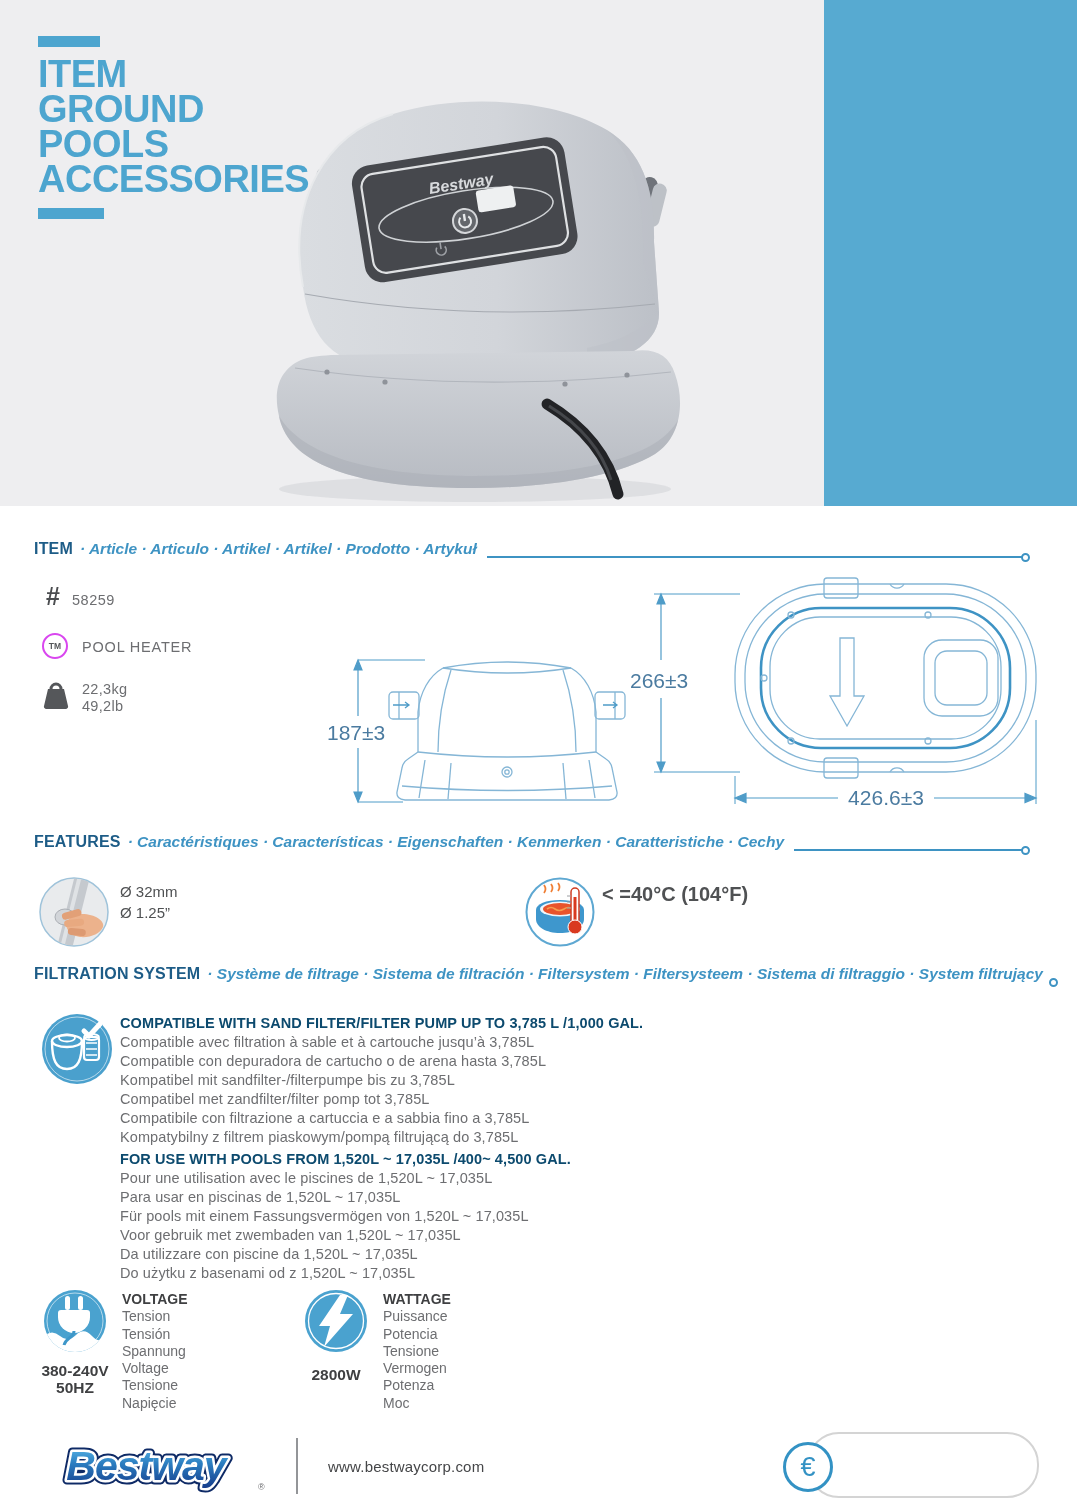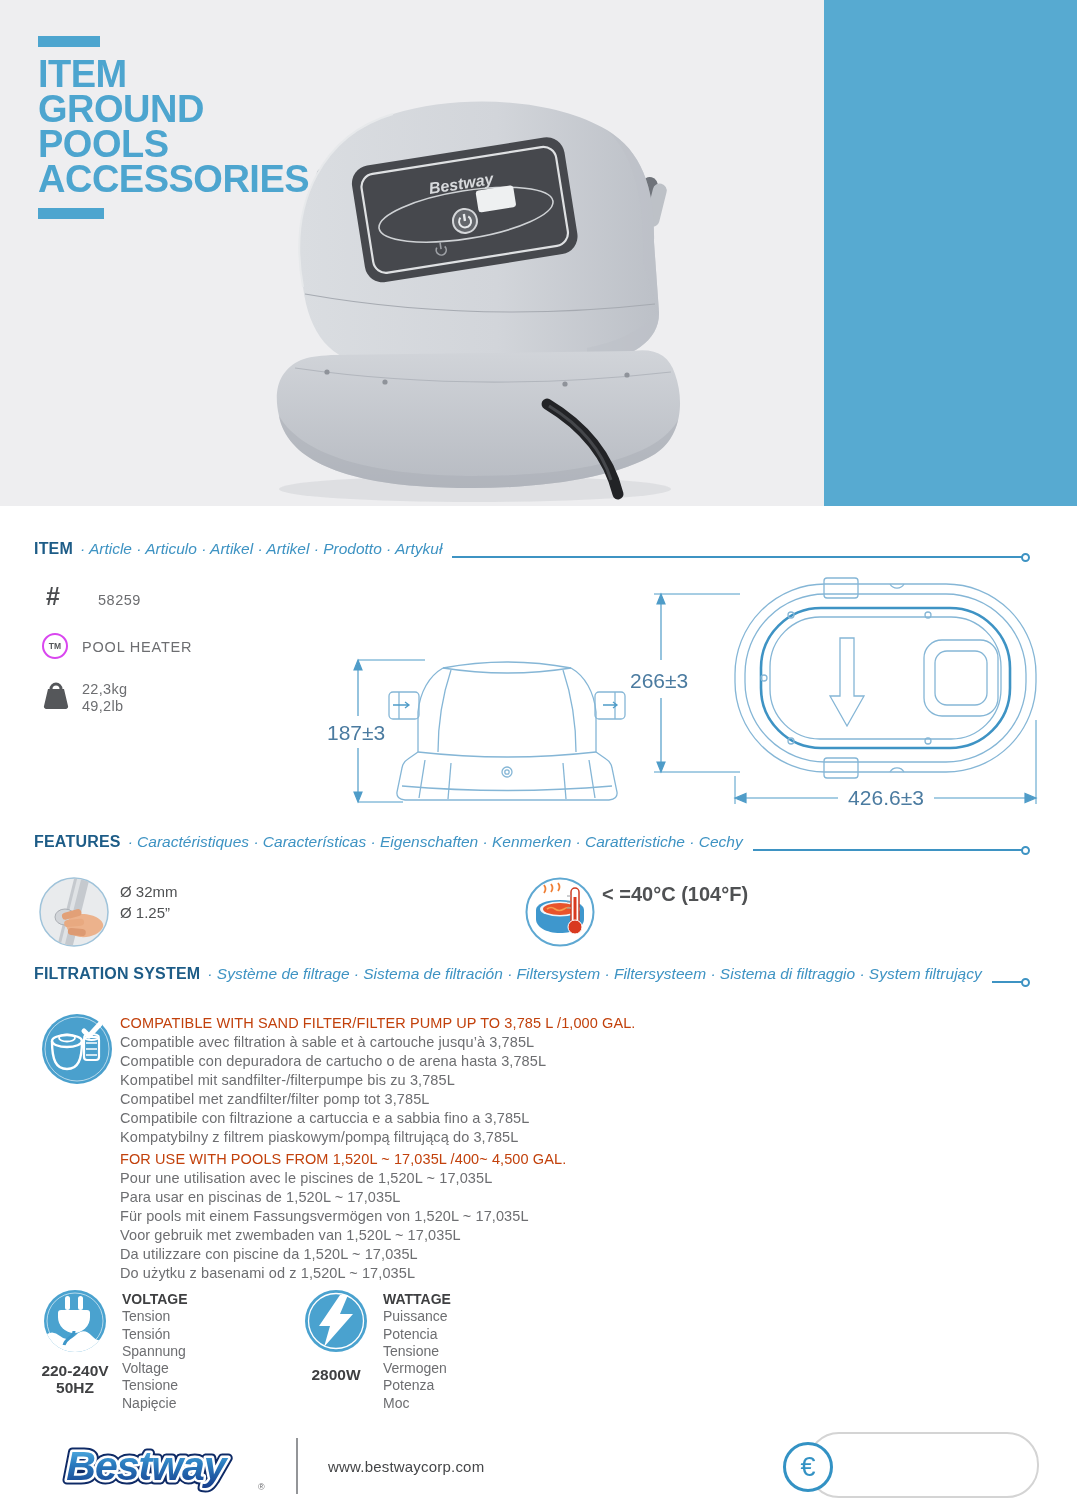--- a/index.html
+++ b/index.html
@@ -12,50 +12,50 @@
   .hero-title{position:absolute;left:38px;top:36px}
   .bar{width:66px;height:11px;background:#4da5cf}
   .bar.top{width:62px;margin-bottom:10px}
   .bar.bottom{margin-top:11px}
   .hero-title .line{font-size:38px;font-weight:bold;color:#4da5cf;line-height:35px;letter-spacing:-.5px}
   .product-svg{position:absolute;left:235px;top:72px}
 
   
   .sec-head{position:absolute;left:34px;width:997px;display:flex;align-items:flex-end;white-space:nowrap}
   .sec-head .t{font-size:16px;font-weight:bold;color:#1d5c87;letter-spacing:.2px}
-  .sec-head .s{font-size:15.5px;font-weight:normal;font-style:italic;color:#3e93c3;margin-left:7px}
+  .sec-head .s{font-size:15.5px;font-weight:bold;font-style:italic;color:#3e93c3;margin-left:7px}
   .sec-head .rule{flex:1;height:2px;background:#3e93c3;margin-left:10px;margin-right:6px;position:relative}
   .sec-head .rule::after{content:"";position:absolute;right:-5px;top:-3.5px;width:5px;height:5px;
         border:2px solid #3e93c3;border-radius:50%;background:#fff}
   #head-item{top:540px} #head-features{top:833px} #head-filtration{top:965px}
 
   
   .hash-icon{position:absolute;left:46px;top:582px;font-size:25px;font-weight:bold;color:#4b4d50}
-  .sku{position:absolute;left:98px;top:592px;font-size:14.5px;color:#6d6e71;letter-spacing:.5px}
+  .sku{position:absolute;left:72px;top:592px;font-size:14.5px;color:#6d6e71;letter-spacing:.5px}
   .tm-icon{position:absolute;left:42px;top:633px;width:22px;height:22px;border:2px solid #d946ef;border-radius:50%;
         display:flex;align-items:center;justify-content:center;font-size:8.5px;font-weight:bold;color:#55575a}
   .product-name{position:absolute;left:82px;top:639px;font-size:14.5px;color:#6d6e71;letter-spacing:.8px}
   .weight-icon{position:absolute;left:42px;top:679px}
   .weight-text{position:absolute;left:82px;top:681px;font-size:14.5px;color:#6d6e71;line-height:16.5px;letter-spacing:.3px}
 
   
   .side-drawing{position:absolute;left:325px;top:580px}
   .top-drawing{position:absolute;left:628px;top:568px}
   .dim{font-size:21px;fill:#4b7ba0}
 
   
   .feature-hose-icon{position:absolute;left:38px;top:876px}
   .feature-hose-text{position:absolute;left:120px;top:881px;font-size:15px;font-weight:normal;color:#4f5153;line-height:21px}
   .feature-temp-icon{position:absolute;left:524px;top:876px}
   .feature-temp-text{position:absolute;left:602px;top:883px;font-size:20px;font-weight:bold;color:#4f5153}
 
   
   .filter-icon{position:absolute;left:40px;top:1012px}
   .text-block{position:absolute;left:120px;font-size:14.5px;color:#6d6e71;line-height:19px;letter-spacing:.1px}
-  .text-block .bh{font-weight:normal;color:#c2410c}
+  .text-block .bh{font-weight:bold;color:#0c4a6e}
   #block-compatible{top:1014px} #block-pools{top:1150px}
 
   
   #voltage-icon{position:absolute;left:42px;top:1288px}
   #wattage-icon{position:absolute;left:303px;top:1288px}
   .power-value{position:absolute;font-size:15.5px;font-weight:bold;color:#3f4042;text-align:center;line-height:17px}
   #voltage-value{left:15px;top:1362px;width:120px}
   #wattage-value{left:276px;top:1366px;width:120px}
   .power-labels{position:absolute;font-size:14px;color:#6d6e71;line-height:17.3px}
   .power-labels .bh{font-weight:bold;color:#3f4042}
@@ -328,21 +328,21 @@
     <circle cx="33" cy="33" r="28" fill="none" stroke="#fff" stroke-width="1" opacity=".6"></circle>
     <g clip-path="url(#pclip)">
       <rect x="23" y="8" width="5" height="14" rx="2.5" fill="#fff"></rect>
       <rect x="36" y="8" width="5" height="14" rx="2.5" fill="#fff"></rect>
       <path d="M19,22 h26 a3,3 0 0 1 3,3 v4 a16,16 0 0 1 -32,0 v-4 a3,3 0 0 1 3,-3 Z" fill="#fff"></path>
       <path d="M2,48 Q10,41 18,48 T34,47 T50,48 T66,47 L66,66 L2,66 Z" fill="#fff"></path>
       <path d="M32,43 c0,7 -8,6 -10,14" stroke="#3e97c9" stroke-width="3" fill="none"></path>
     </g>
   </svg>
   <div class="power-value" id="voltage-value">
-    <div>220-240V</div>
+    <div>380-240V</div>
     <div>50HZ</div>
   </div>
   <div class="power-labels" id="voltage-labels">
     <div class="bh">VOLTAGE</div>
     <div>Tension</div>
     <div>Tensión</div>
     <div>Spannung</div>
     <div>Voltage</div>
     <div>Tensione</div>
     <div>Napięcie</div>

